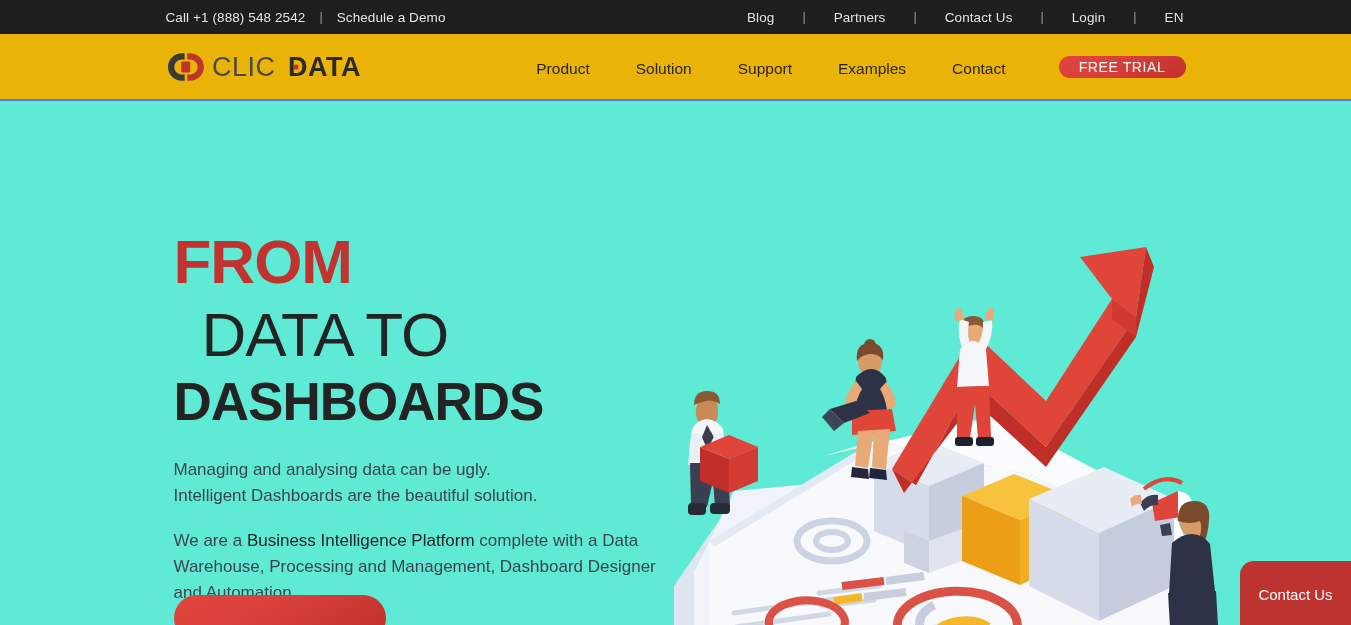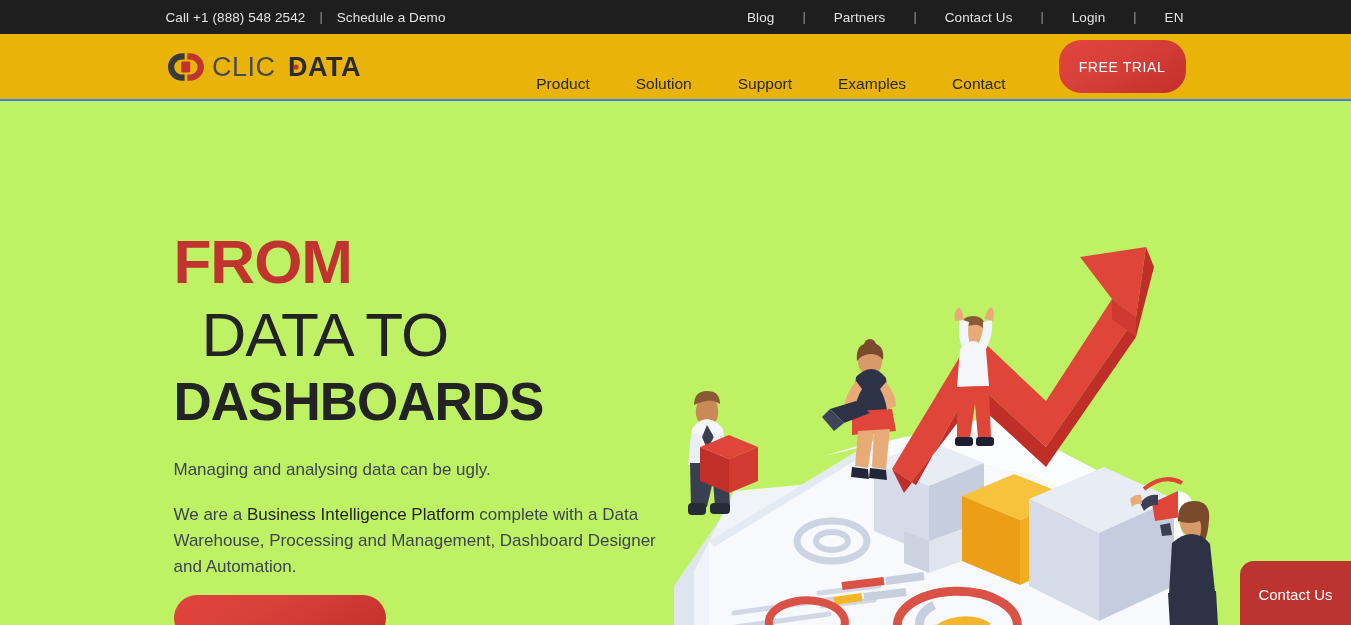--- a/index.html
+++ b/index.html
@@ -78,39 +78,39 @@
     margin-left: 0;
     padding: 0 23px;
     white-space: nowrap;
   }
   .cta-wrap { margin-left: 30px; }
   .cta-btn {
     display: inline-flex;
     align-items: center;
     justify-content: center;
     width: 127px;
-    height: 53px;
+    height: 22px;
     border-radius: 22px;
     background: linear-gradient(150deg, #e2453c 0%, #d8403a 40%, #c32f2c 100%);
     color: #ffffff;
     font-size: 14px;
     letter-spacing: .6px;
     text-decoration: none;
     border: none;
     cursor: pointer;
     font-family: "Liberation Sans", sans-serif;
   }
 
   
   .hero {
     position: relative;
     width: 1351px;
     height: 524px;
     overflow: hidden;
-    background: #bef264;
+    background: #5eead4;
     padding-left: 16px;
   }
   .hero-inner {
     width: 1020px;
     margin: 0 auto;
     position: relative;
     height: 100%;
   }
   .hero-copy {
     position: absolute;
@@ -269,20 +269,21 @@
 
     <div class="hero-copy">
       <h1 class="hero-title">
         <span class="t-from">FROM</span>
         <span class="t-datato">DATA TO</span>
         <span class="t-dash">DASHBOARDS</span>
       </h1>
 
       <div class="hero-sub">
         <div>Managing and analysing data can be ugly.</div>
+        <div>Intelligent Dashboards are the beautiful solution.</div>
       </div>
 
       <p class="hero-para"><span>We are a </span><b>Business Intelligence Platform</b><span> complete with a Data Warehouse, Processing and Management, Dashboard Designer and Automation.</span></p>
     </div>
 
     <button class="hero-btn"></button>
 
     <div class="hero-art">
       <svg width="560" height="420" viewBox="0 0 560 420">
 

